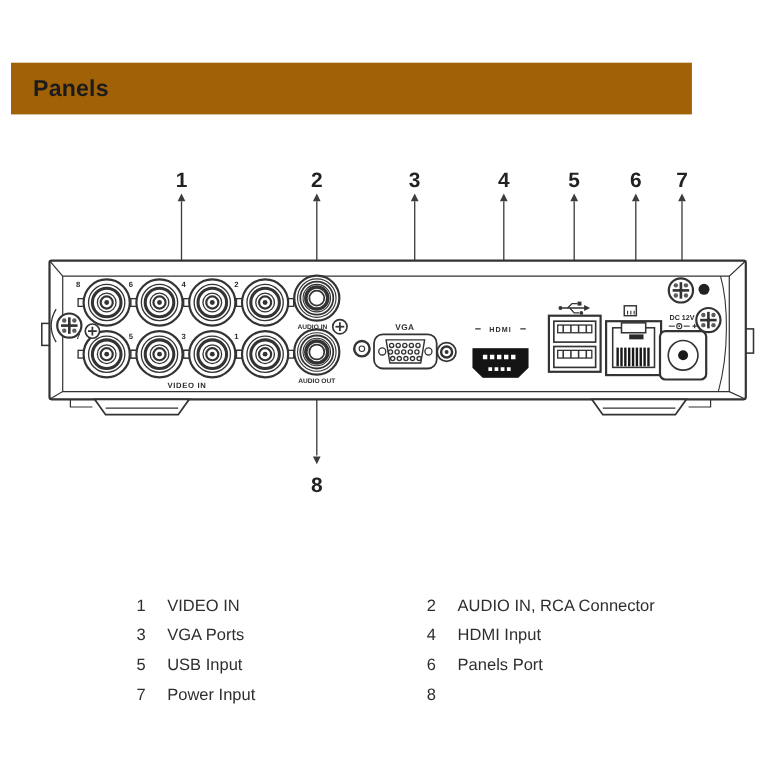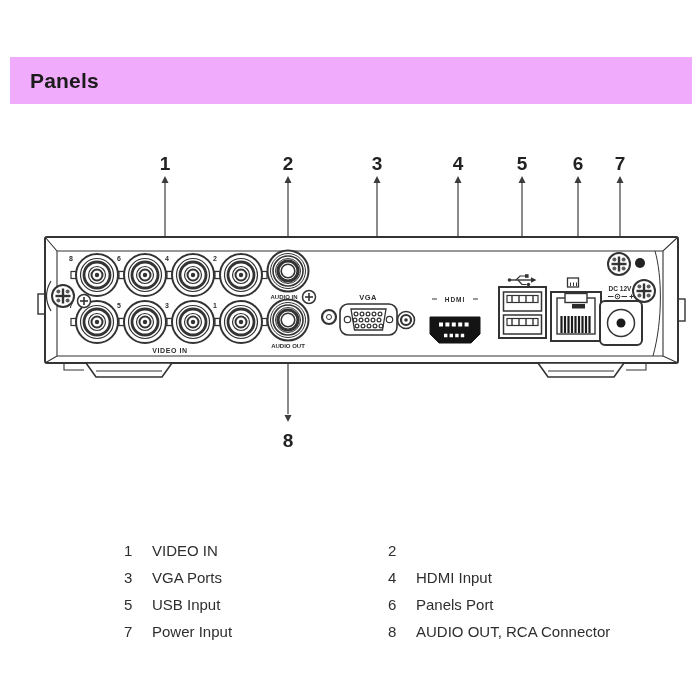--- a/index.html
+++ b/index.html
@@ -1,19 +1,19 @@
 <!DOCTYPE html>
 <html><head>
 <meta charset="utf-8">
 <style>
   html,body{margin:0;padding:0;background:#ffffff;}
   body{width:700px;height:700px;position:relative;overflow:hidden;
        font-family:"Liberation Sans",sans-serif;color:#2e2e2e;}
-  .header-bar{position:absolute;left:10px;top:57px;width:682px;height:47px;
-      background:#f0abfc;display:flex;align-items:center;box-sizing:border-box;
+  .header-bar{position:absolute;left:10px;top:57px;width:619px;height:47px;
+      background:#a16207;display:flex;align-items:center;box-sizing:border-box;
       padding-left:20px;}
   .header-bar .title{font-size:21px;font-weight:bold;color:#1b1b1b;letter-spacing:.2px;}
   svg.diagram{position:absolute;left:0;top:0;}
   
   .ln{fill:none;stroke:#333333;}
   .fillw{fill:#ffffff;stroke:#333333;}
   .num{font-family:"Liberation Sans",sans-serif;font-weight:bold;fill:#222222;}
   .tiny{font-family:"Liberation Sans",sans-serif;font-weight:bold;fill:#2d2d2d;}
   .legend{position:absolute;left:124px;top:543px;display:grid;
       grid-template-columns:264px auto;row-gap:11px;column-gap:0px;
@@ -250,20 +250,21 @@
   <use href="#screw-l" x="644" y="291"></use>
 </svg>
 
 <div class="legend">
   <div class="legend-item">
     <span class="legend-num">1</span>
     <span class="legend-label">VIDEO IN</span>
   </div>
   <div class="legend-item">
     <span class="legend-num">2</span>
+    <span class="legend-label">AUDIO IN, RCA Connector</span>
   </div>
   <div class="legend-item">
     <span class="legend-num">3</span>
     <span class="legend-label">VGA Ports</span>
   </div>
   <div class="legend-item">
     <span class="legend-num">4</span>
     <span class="legend-label">HDMI Input</span>
   </div>
   <div class="legend-item">
@@ -273,15 +274,14 @@
   <div class="legend-item">
     <span class="legend-num">6</span>
     <span class="legend-label">Panels Port</span>
   </div>
   <div class="legend-item">
     <span class="legend-num">7</span>
     <span class="legend-label">Power Input</span>
   </div>
   <div class="legend-item">
     <span class="legend-num">8</span>
-    <span class="legend-label">AUDIO OUT, RCA Connector</span>
   </div>
 </div>
 
 </body></html>

